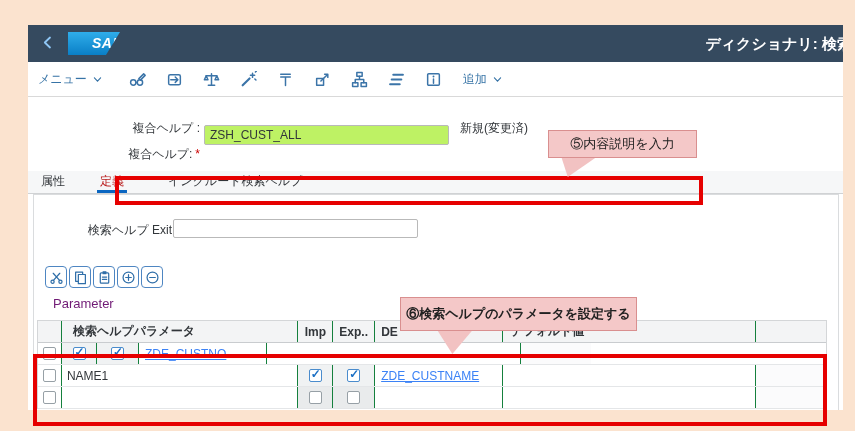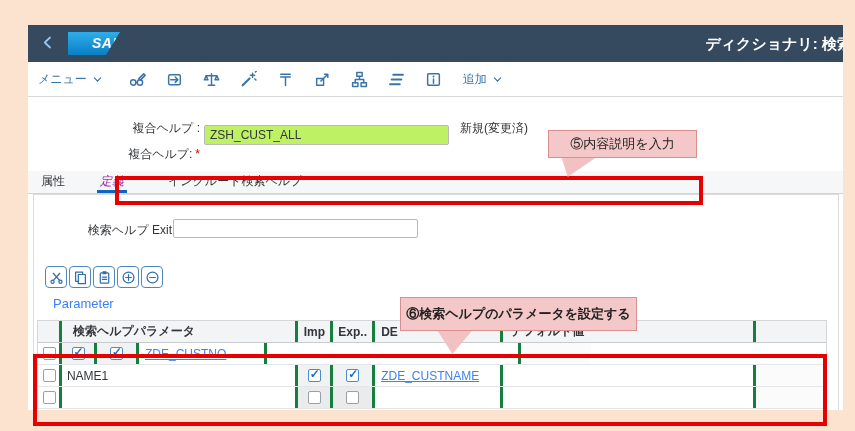--- a/index.html
+++ b/index.html
@@ -44,43 +44,43 @@
   .desc-input { position:absolute; left:176px; top:81px; width:489px; height:19px;
                 background:#fff; border:1px solid #4078b0; }
 
   
   .tabstrip { position:absolute; left:0; top:109px; width:100%; height:23px; background:#f6f7f8;
               border-bottom:1px solid #d0d2d4; display:flex; align-items:flex-end; padding-left:10px; }
   .tab { font-size:12px; padding:0 3px; display:flex; align-items:center; cursor:pointer;
          border-bottom:3px solid transparent; }
   .tab + .tab { margin-left:29px; }
   .tab.t3 { margin-left:38px; }
-  .tab.active { color:#a21caf; border-bottom-color:#0a66c1;font-style:italic; }
+  .tab.active { color:#b91c1c; border-bottom-color:#0a66c1; }
 
   .panel { position:absolute; left:5px; top:132px; width:806px; height:216px;
            border:1px solid #dadcde; border-bottom:none; background:#fff; }
 
   .exit-label { left:40px; top:160px; width:104px; }
   .exit-input { position:absolute; left:145px; top:157px; width:245px; height:19px;
                 background:#fff; border:1px solid #b9b9b9; }
 
   
   .editbar { position:absolute; left:17px; top:204px; display:flex; gap:2px; }
   .ebtn { width:22px; height:22px; border:1px solid #4e86c2; border-radius:4px; background:#fff;
           display:flex; align-items:center; justify-content:center; cursor:pointer; padding:0; }
   .ebtn svg { stroke:#2f6ea8; fill:none; stroke-width:1.3; stroke-linecap:round; stroke-linejoin:round; }
 
-  .section-label { position:absolute; left:25px; top:234px; font-size:13px; color:#3b82f6; }
+  .section-label { position:absolute; left:25px; top:234px; font-size:13px; color:#701a75; }
 
   
   .ptable { position:absolute; left:9px; top:258px; width:790px; border:1px solid #d4d6d8; border-bottom:none;
             font-size:12px; }
   .trow { display:flex; height:22px; border-bottom:1px solid #e4e6e8; background:#fff; }
   .trow.head { background:#f3f4f5; border-bottom:1px solid #c9cccf; font-weight:bold; }
-  .tc { display:flex; align-items:center; border-right:3px solid #15803d; height:100%; overflow:hidden; }
+  .tc { display:flex; align-items:center; border-right:1px solid #15803d; height:100%; overflow:hidden; }
   .c-sel { width:24px; padding-left:5px; }
   .c-par { width:237px; padding-left:5px; }
   .head .c-par { padding-left:11px; }
   .c-imp { width:35px; justify-content:center; }
   .c-exp { width:42px; justify-content:center; }
   .c-de  { width:128px; padding-left:6px; }
   .c-def { width:254px; padding-left:8px;text-align:center; }
   .c-fill{ width:70px; border-right:none; }
   .trow:not(.head) .c-imp, .trow:not(.head) .c-exp { background:#f0f2f3; }
   .trow.dimrow .c-imp, .trow.dimrow .c-exp { background:#e9ebec; }

